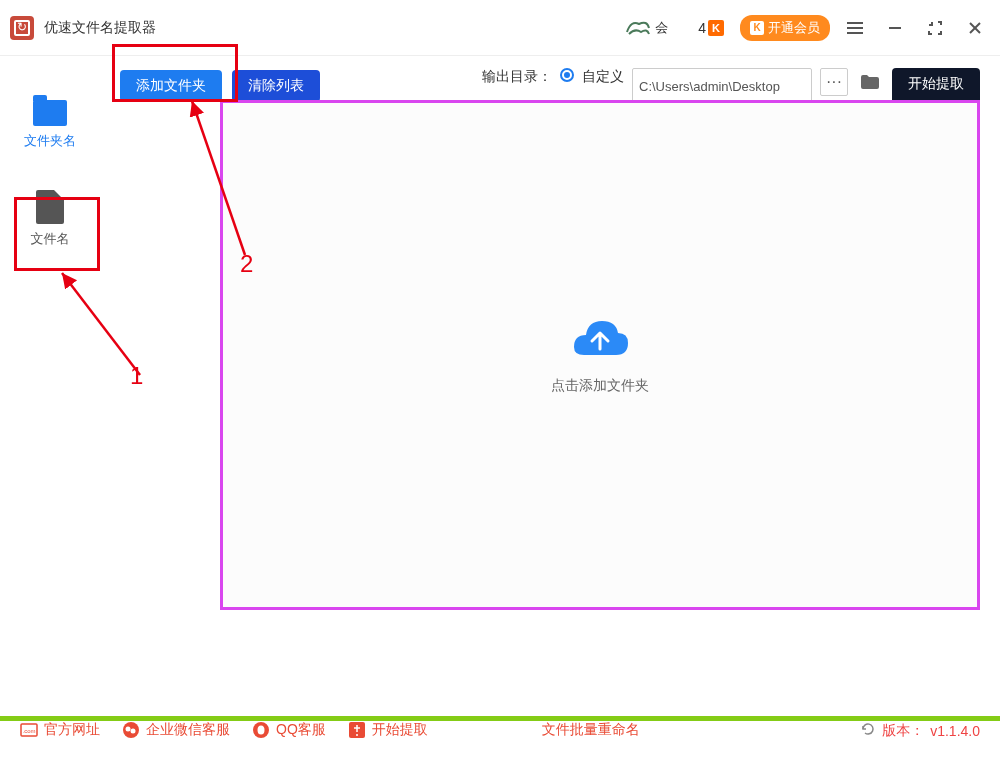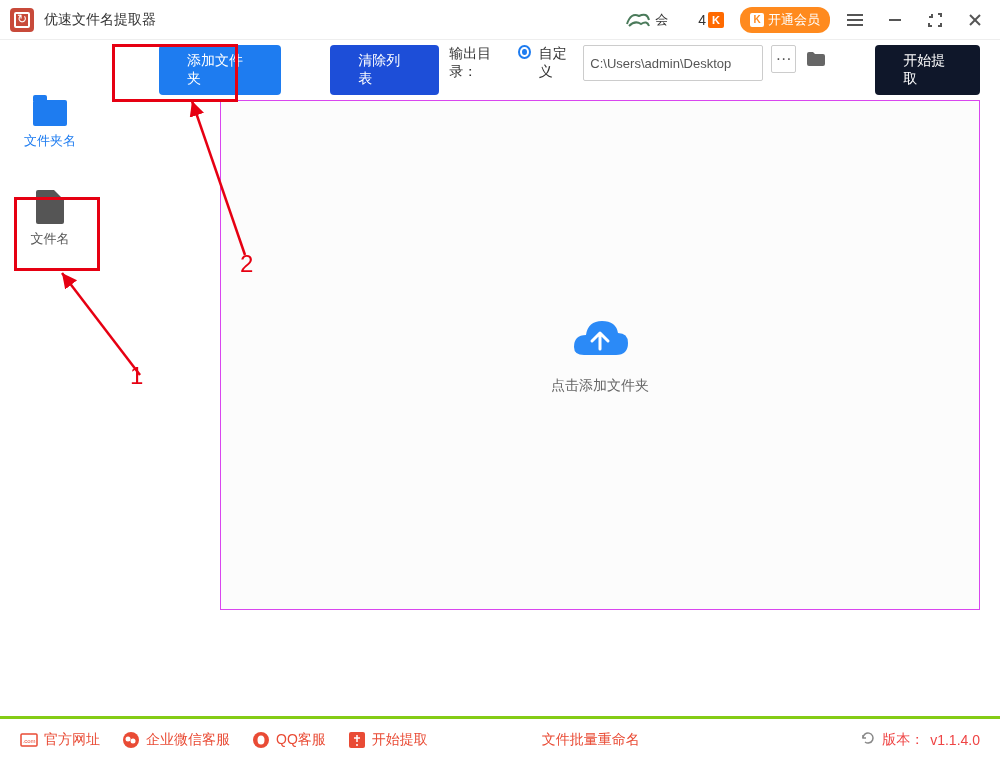--- a/index.html
+++ b/index.html
@@ -1,34 +1,34 @@
 <!DOCTYPE html>
 <html><head>
 <meta charset="utf-8">
 <style>
   * { box-sizing: border-box; margin: 0; padding: 0; font-family: "Microsoft YaHei", Arial, sans-serif; }
   body { width: 1000px; height: 760px; background: #fff; position: relative; overflow: hidden; }
 
   
-  .titlebar { height: 40px; display: flex; align-items: center; padding: 16px 10px; gap: 10px; border-bottom: 1px solid #eee; }
+  .titlebar { height: 56px; display: flex; align-items: center; padding: 16px 10px; gap: 10px; border-bottom: 1px solid #eee; }
   .app-icon { width: 24px; height: 24px; background: #c84a3a; border-radius: 4px; position: relative; flex-shrink: 0; }
   .app-icon::before { content: ""; position: absolute; inset: 4px; border: 2px solid #fff; border-radius: 2px; }
   .app-icon::after { content: "↻"; position: absolute; color: #fff; font-size: 12px; left: 7px; top: 4px; }
   .titlebar .title { font-size: 14px; color: #333; flex: 1; }
   .logo-cloud { display: flex; align-items: center; gap: 4px; margin-right: 20px; }
   .vipcount { color: #333; font-size: 14px; margin-right: 6px; display: flex; align-items: center; gap: 2px; }
   .vipcount .badge { display: inline-block; width: 16px; height: 16px; background: #ff6a00; color: #fff; font-size: 11px; font-weight: bold; text-align: center; line-height: 16px; border-radius: 2px; }
   .btn-vip { background: #ff8a1e; color: #fff; padding: 4px 10px; border-radius: 12px; font-size: 13px; display: flex; align-items: center; gap: 4px; }
   .btn-vip .vicon { width: 14px; height: 14px; background: #fff; color: #ff8a1e; font-size: 10px; font-weight: bold; border-radius: 2px; text-align: center; line-height: 14px; }
   .win-btn { width: 30px; height: 30px; display: flex; align-items: center; justify-content: center; color: #555; font-size: 16px; }
   .win-btn svg { stroke: #555; }
 
   
   .toolbar { height: 60px; display: flex; align-items: center; padding: 0 20px 0 120px; gap: 10px; position: relative; }
-  .btn { padding: 7px 28px; border-radius: 4px; font-size: 14px; color: #fff; display: inline-block; margin-left: 39px; }
+  .btn { padding: 7px 16px; border-radius: 4px; font-size: 14px; color: #fff; display: inline-block; }
   .btn-blue { background: #1e7cf0; }
   .btn-orange { background: #1d4ed8; }
   .btn-red { background: #0f172a; }
   .tool-right { margin-left: auto; display: flex; gap: 8px; }
   .lbl { font-size: 14px; color: #333; }
   .radio { width: 14px; height: 14px; border: 2px solid #1e7cf0; border-radius: 50%; position: relative; display: inline-block; vertical-align: middle; }
   .radio::after { content: ""; position: absolute; inset: 2px; background: #1e7cf0; border-radius: 50%; }
   .path-input { width: 180px; height: 36px; border: 1px solid #ccc; border-radius: 2px; padding: 0 6px; font-size: 13px; color: #555; }
   .dots-btn { width: 28px; height: 28px; border: 1px solid #ccc; border-radius: 2px; display: flex; align-items: center; justify-content: center; color: #555; }
   .folder-icon-btn { width: 28px; height: 28px; display: flex; align-items: center; justify-content: center; color: #666; }
@@ -37,27 +37,27 @@
   .sidebar { position: absolute; left: 0; top: 100px; width: 100px; display: flex; flex-direction: column; align-items: center; gap: 40px; }
   .side-item { width: 80px; display: flex; flex-direction: column; align-items: center; gap: 6px; font-size: 13px; color: #555; }
   .side-item.active { color: #1e7cf0; }
   .file-icon { width: 28px; height: 34px; background: #555; border-radius: 2px; position: relative; }
   .file-icon::after { content: ""; position: absolute; top: 0; right: 0; width: 10px; height: 10px; background: #fff; clip-path: polygon(0 0, 100% 100%, 100% 0); }
   .folder-icon-side { width: 34px; height: 26px; background: #1e7cf0; border-radius: 2px; position: relative; }
   .folder-icon-side::before { content: ""; position: absolute; top: -5px; left: 0; width: 14px; height: 6px; background: #1e7cf0; border-radius: 2px 2px 0 0; }
 
   
   .main { position: absolute; left: 120px; right: 20px; top: 100px; bottom: 60px; }
-  .drop-zone { position: absolute; left: 100px; right: 0; top: 0; height: 510px; background: #fcfcfc; border: 1px solid #d946ef; display: flex; flex-direction: column; align-items: center; justify-content: center; gap: 18px; }
+  .drop-zone { position: absolute; left: 100px; right: 0; top: 0; height: 510px; background: #fcfcfc; border: 3px solid #d946ef; display: flex; flex-direction: column; align-items: center; justify-content: center; gap: 18px; }
   .cloud-icon { width: 64px; height: 44px; position: relative; }
   .cloud-icon svg { width: 64px; height: 50px; }
   .drop-text { font-size: 14px; color: #666; }
 
   
-  .footer { position: absolute; left: 0; right: 0; bottom: 0; height: 44px; border-top: 3px solid #84cc16; display: flex; align-items: center; padding: 0 20px; gap: 22px; font-size: 14px; }
+  .footer { position: absolute; left: 0; right: 0; bottom: 0; height: 44px; border-top: 5px solid #84cc16; display: flex; align-items: flex-start; padding: 0 20px; gap: 22px; font-size: 14px; }
   .foot-link { display: flex; align-items: center; gap: 6px; color: #e94b35; }
   .foot-icon { width: 18px; height: 18px; display: flex; align-items: center; justify-content: center; }
   .foot-right { margin-left: auto; display: flex; align-items: center; gap: 6px; color: #ef4444; }
 
   
   .annot { position: absolute; border: 3px solid #e60012; pointer-events: none; }
   .annot-num { position: absolute; font-size: 24px; color: #e60012; font-family: Arial; pointer-events: none; }
   svg.arrow { position: absolute; pointer-events: none; }
 </style>
 </head>

